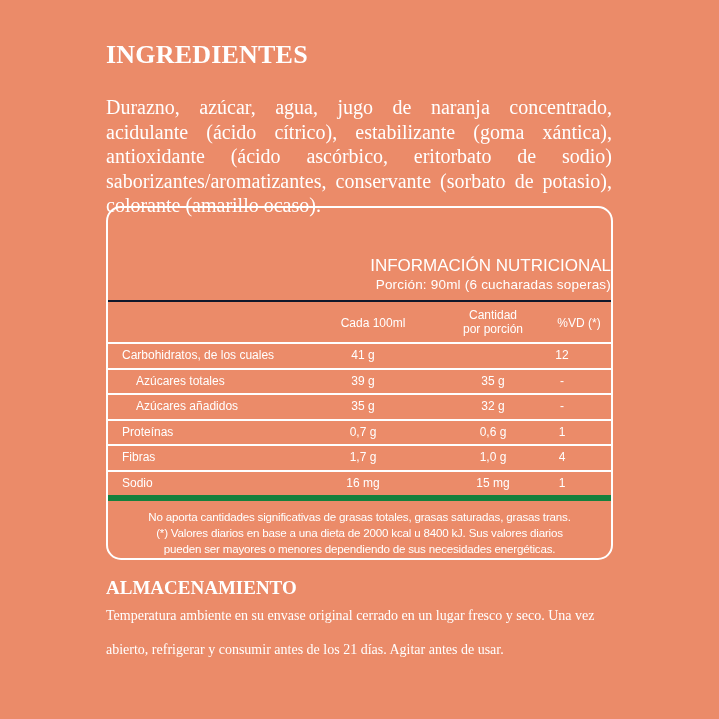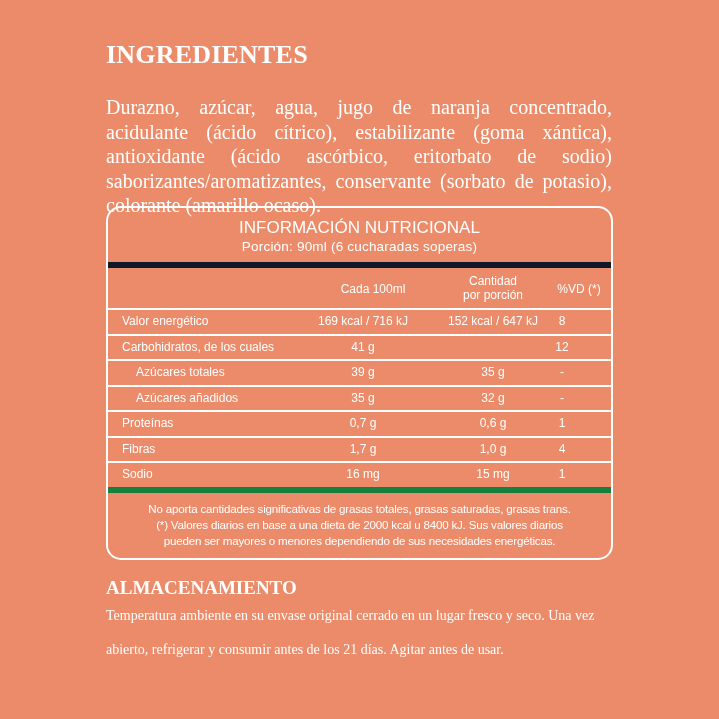--- a/index.html
+++ b/index.html
@@ -15,21 +15,21 @@
   }
   .ingredients {
     position:absolute; left:106px; top:95px; width:506px;
     font-size:20px; line-height:24.5px; text-align:justify;
   }
   .box {
     position:absolute; left:106px; top:206px; width:503px; height:350px;
     border:2px solid #FFFFFF; border-radius:15px;
   }
   .box-head {
-    height:54px; text-align:center; border-bottom:6px solid #0f172a;
+    height:54px; text-align:right; border-bottom:2px solid #0f172a;margin-top:38px;
   }
   .box-title { font-size:17px; padding-top:10px; line-height:20px; }
   .box-sub { font-size:13.5px; line-height:17px; letter-spacing:0.2px; }
   .col-head {
     height:40px; position:relative; border-bottom:2px solid #FFFFFF;
     font-size:12px;
   }
   .col-head span { position:absolute; text-align:center; line-height:14px; }
   .row {
     height:23.5px; position:relative; border-bottom:2px solid #FFFFFF;
@@ -67,26 +67,20 @@
     <div class="box-sub">Porción: 90ml (6 cucharadas soperas)</div>
   </div>
   <div class="col-head">
     <span style="left:195px;width:140px;top:14px;">Cada 100ml</span>
     <span style="left:315px;width:140px;top:6px;">Cantidad</span>
     <span style="left:315px;width:140px;top:20px;">por porción</span>
     <span style="left:441px;width:60px;top:14px;">%VD (*)</span>
   </div>
 
   <div class="row">
-    <span class="c-name">Valor energético</span>
-    <span class="c-100">169 kcal / 716 kJ</span>
-    <span class="c-por">152 kcal / 647 kJ</span>
-    <span class="c-vd">8</span>
-  </div>
-  <div class="row">
     <span class="c-name">Carbohidratos, de los cuales</span>
     <span class="c-100">41 g</span>
     <span class="c-vd">12</span>
   </div>
   <div class="row">
     <span class="c-name indent">Azúcares totales</span>
     <span class="c-100">39 g</span>
     <span class="c-por">35 g</span>
     <span class="c-vd">-</span>
   </div>

